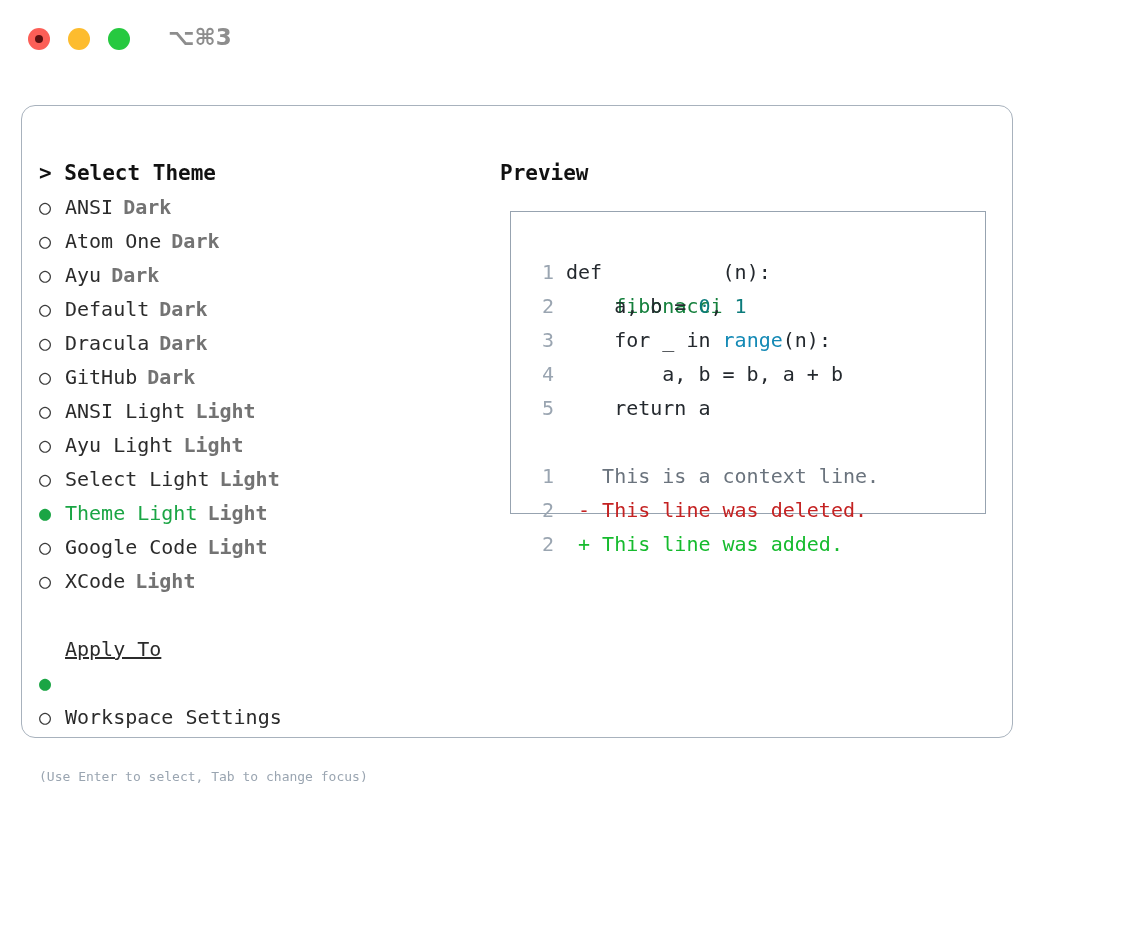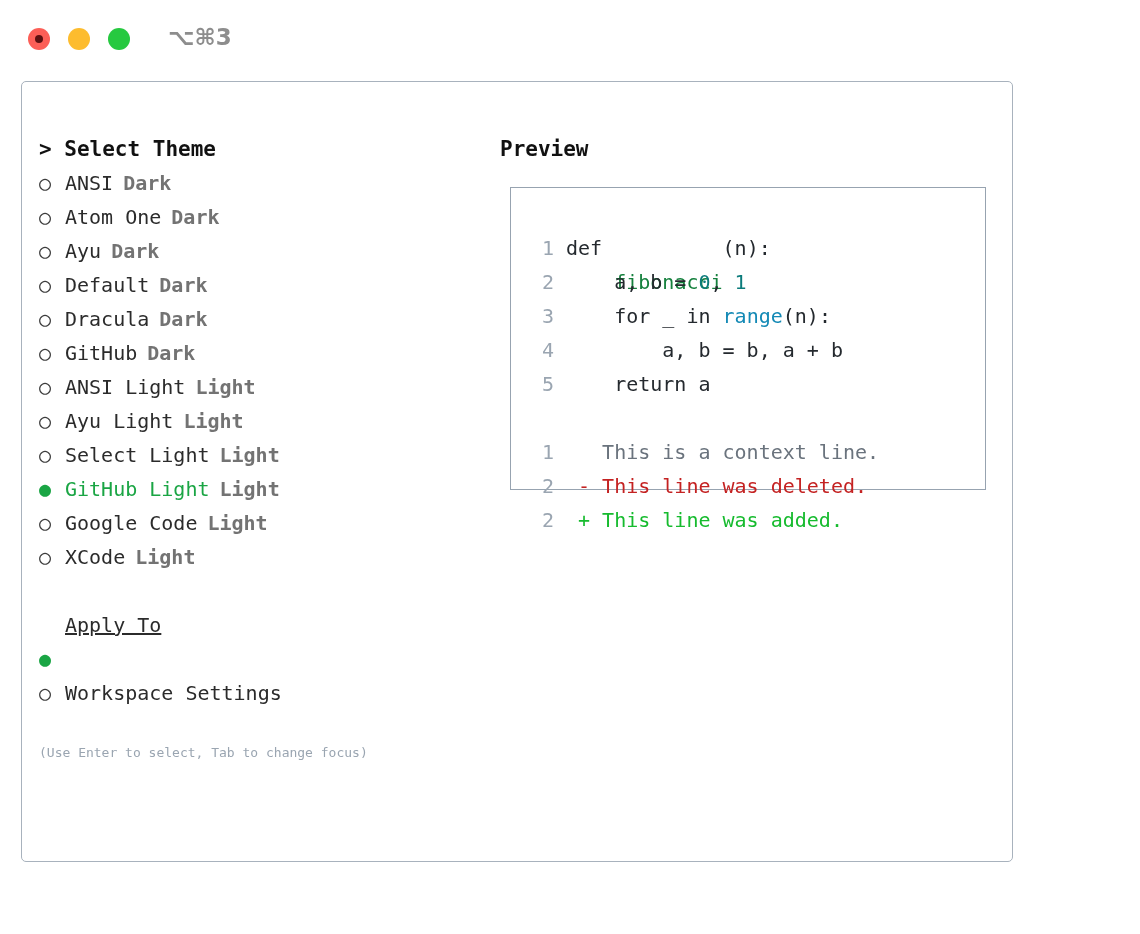--- a/index.html
+++ b/index.html
@@ -63,25 +63,25 @@
     font-weight: bold;
     color: #8d8d8d;
     letter-spacing: 0px;
     font-family: "DejaVu Sans", "Liberation Sans", sans-serif;
   }
 
   
   .card {
     position: absolute;
     left: 21px;
-    top: 81px;
+    top: 105px;
     width: 992px;
-    height: 781px;
+    height: 633px;
     border: 1.5px solid #a8b2bd;
-    border-radius: 5px;
+    border-radius: 14px;
     background: #ffffff;
     box-sizing: border-box;
   }
 
   
   .left-pane {
     position: absolute;
     left: 17px;
     top: 50px;
     width: 440px;
@@ -207,21 +207,21 @@
       <ul class="theme-list" id="theme-list">
           <li class="row"><span class="marker">○</span><span class="row-label">ANSI</span><span class="row-tag">Dark</span></li>
           <li class="row"><span class="marker">○</span><span class="row-label">Atom One</span><span class="row-tag">Dark</span></li>
           <li class="row"><span class="marker">○</span><span class="row-label">Ayu</span><span class="row-tag">Dark</span></li>
           <li class="row"><span class="marker">○</span><span class="row-label">Default</span><span class="row-tag">Dark</span></li>
           <li class="row"><span class="marker">○</span><span class="row-label">Dracula</span><span class="row-tag">Dark</span></li>
           <li class="row"><span class="marker">○</span><span class="row-label">GitHub</span><span class="row-tag">Dark</span></li>
           <li class="row"><span class="marker">○</span><span class="row-label">ANSI Light</span><span class="row-tag">Light</span></li>
           <li class="row"><span class="marker">○</span><span class="row-label">Ayu Light</span><span class="row-tag">Light</span></li>
           <li class="row"><span class="marker">○</span><span class="row-label">Select Light</span><span class="row-tag">Light</span></li>
-          <li class="row selected"><span class="marker sel">●</span><span class="row-label">GitHub Light</span><span class="row-tag">Light</span></li>
+          <li class="row selected"><span class="marker sel">●</span><span class="row-label">Theme Light</span><span class="row-tag">Light</span></li>
           <li class="row"><span class="marker">○</span><span class="row-label">Google Code</span><span class="row-tag">Light</span></li>
           <li class="row"><span class="marker">○</span><span class="row-label">XCode</span><span class="row-tag">Light</span></li>
         </ul>
 
       <div class="spacer-row"></div>
 
       <div class="apply-heading">Apply To</div>
 
       <ul class="apply-list" id="apply-list">
           <li class="row selected"><span class="marker sel">●</span></li>

